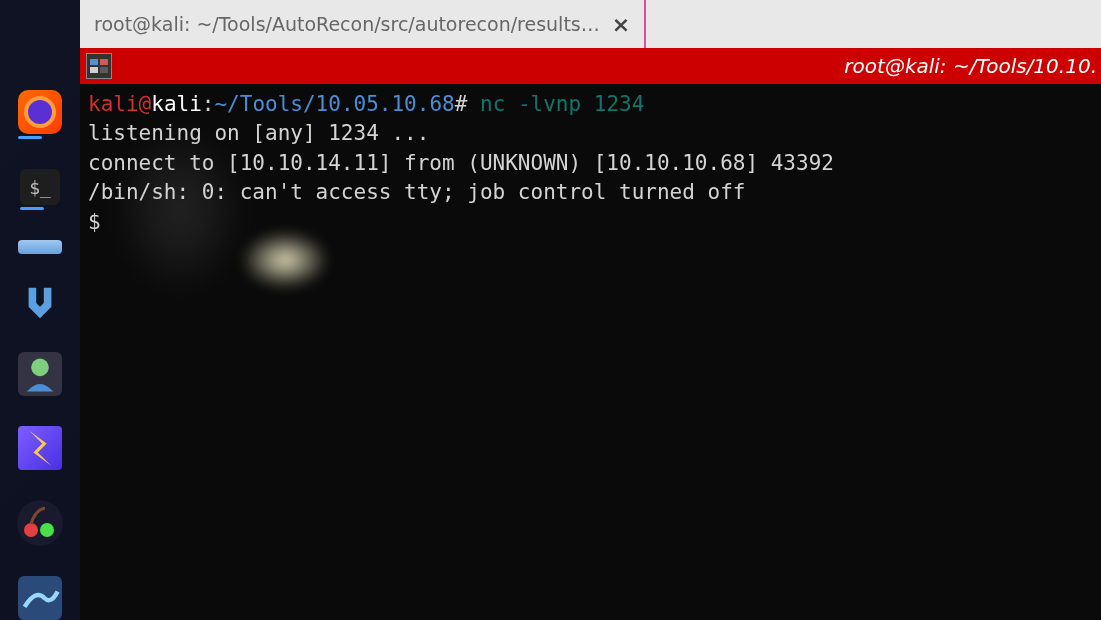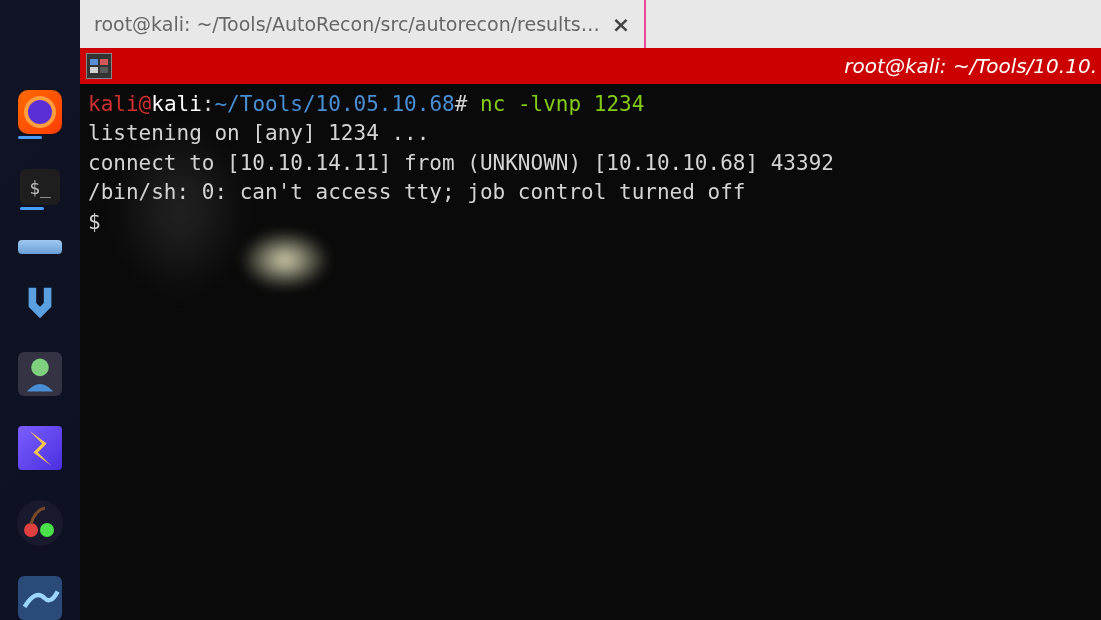--- a/index.html
+++ b/index.html
@@ -195,21 +195,21 @@
     .terminal .line {
       white-space: pre;
     }
     
     .prompt-user { color: #d03030; }
     .prompt-at { color: #d03030; }
     .prompt-host { color: #ffffff; }
     .prompt-colon { color: #d4d4d4; }
     .prompt-path { color: #4a8fd6; }
     .prompt-hash { color: #d4d4d4; }
-    .cmd { color: #84cc16; }
+    .cmd { color: #0f766e; }
     .out { color: #d4d4d4; }
     .shell-prompt { color: #d4d4d4; }
     
     
     .glare {
       position: absolute;
       pointer-events: none;
       z-index: 20;
     }
     .glare1 {

